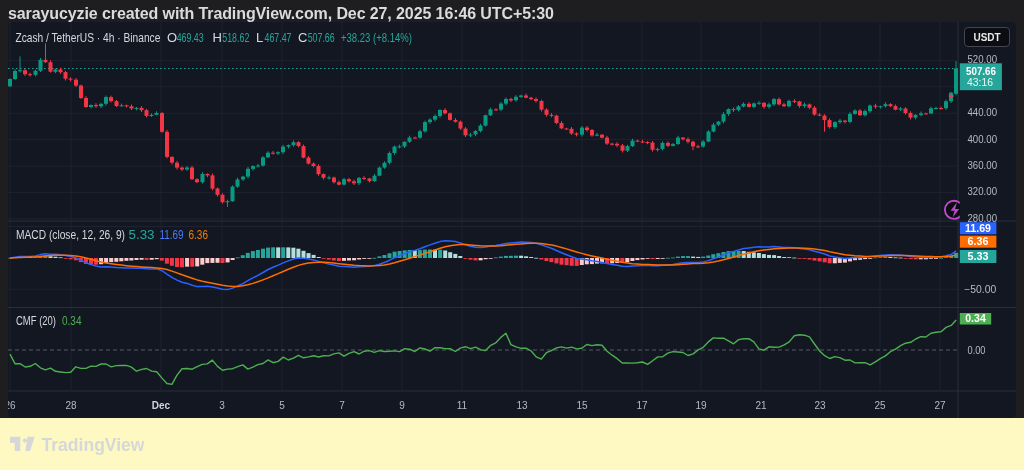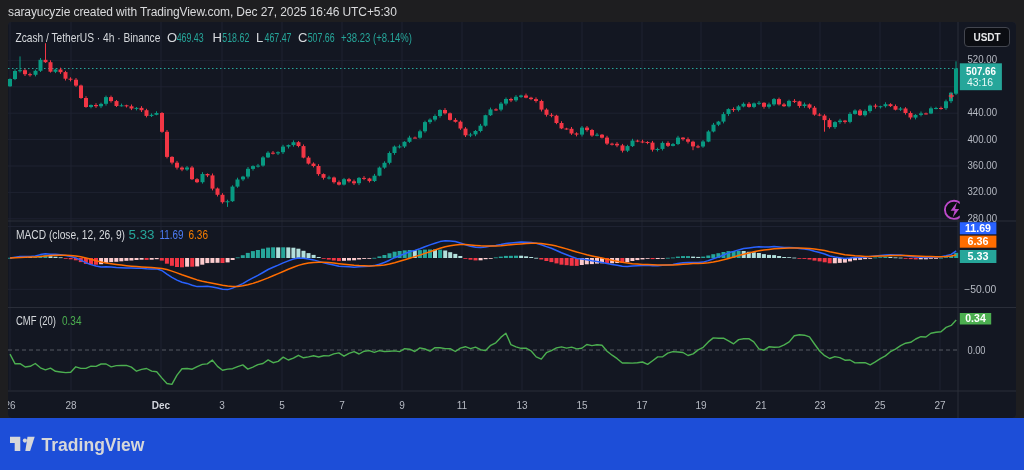--- a/index.html
+++ b/index.html
@@ -1,22 +1,22 @@
 <!DOCTYPE html>
 <html><head><meta charset="utf-8"><style>
 html,body{margin:0;padding:0;width:1024px;height:470px;background:#1e1e20;overflow:hidden;
 font-family:"Liberation Sans", sans-serif;}
 body{filter:brightness(1);}
-#hdr{position:absolute;left:8px;top:5px;font-size:12px;font-weight:normal;color:#dadbdd;letter-spacing:-0.1px;}
+#hdr{position:absolute;left:8px;top:5px;font-size:16px;font-weight:bold;color:#dadbdd;letter-spacing:-0.1px;}
 #frame{position:absolute;left:8px;top:22px;width:1008px;height:396px;background:#131722;
 box-shadow:inset 0 0 0 1px #2f3136;border-radius:4px;box-sizing:border-box;overflow:hidden;}
 #usdt{position:absolute;left:964px;top:27px;width:46px;height:20px;background:#0b0d12;
 border:1px solid #43464f;border-radius:4px;color:#e7e8ea;font-size:10px;font-weight:bold;
 display:flex;align-items:center;justify-content:center;box-sizing:border-box;letter-spacing:-0.1px;}
-#foot{position:absolute;left:0;top:418px;width:1024px;height:52px;background:#1d4ed8;}
+#foot{position:absolute;left:0;top:418px;width:1024px;height:52px;background:#fef9c3;}
 </style></head><body>
 <div id="hdr">sarayucyzie created with TradingView.com, Dec 27, 2025 16:46 UTC+5:30</div>
 <div id="frame"><svg width="1008" height="396" viewBox="8 22 1008 396" font-family="Liberation Sans, sans-serif">
       <rect x="8" y="22" width="1008" height="396" fill="#131722"></rect>
       <g>
         <line x1="10" y1="22" x2="10" y2="390" stroke="#1e2231" stroke-width="1"></line>
         <line x1="71" y1="22" x2="71" y2="390" stroke="#1e2231" stroke-width="1"></line>
         <line x1="161" y1="22" x2="161" y2="390" stroke="#1e2231" stroke-width="1"></line>
         <line x1="222" y1="22" x2="222" y2="390" stroke="#1e2231" stroke-width="1"></line>
         <line x1="282" y1="22" x2="282" y2="390" stroke="#1e2231" stroke-width="1"></line>

